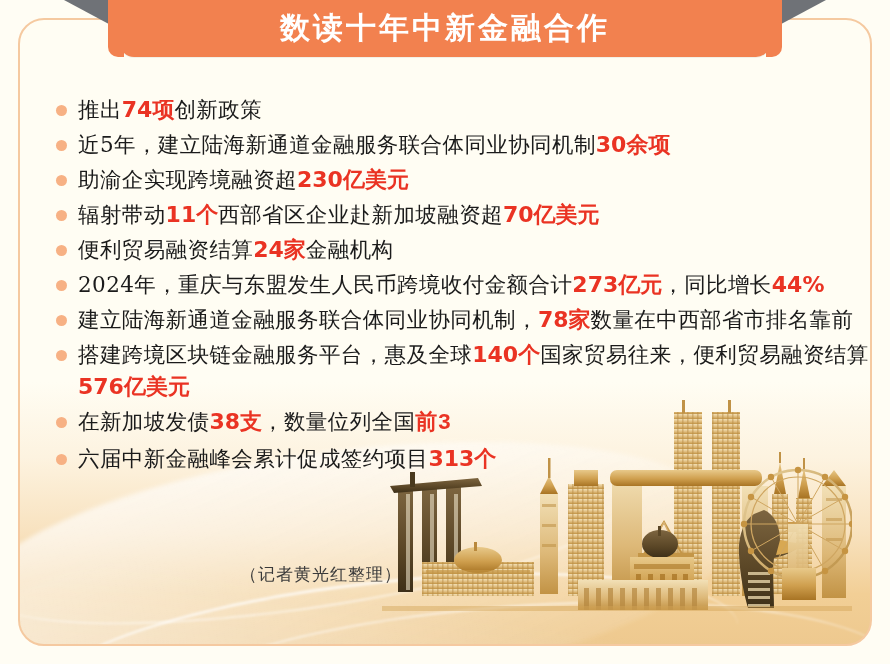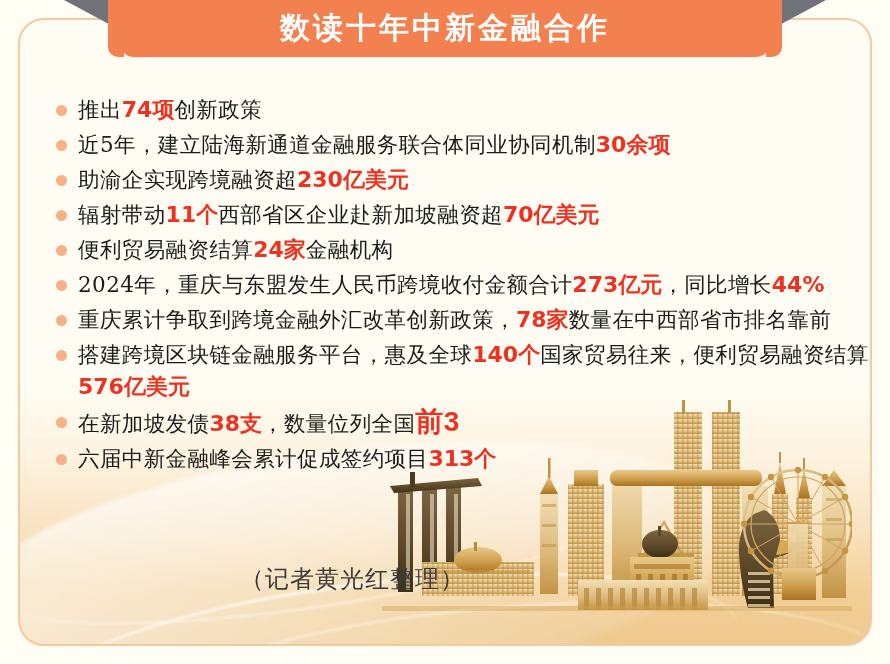--- a/index.html
+++ b/index.html
@@ -85,26 +85,26 @@
     position:absolute;left:2px;top:11px;width:11px;height:11px;
     border-radius:50%;background:#f7b184;
   }
   .hl{
     color:#ea3323;font-weight:700;
     font-family:"DejaVu Sans","Liberation Sans",sans-serif;
     font-size:22px;letter-spacing:0;
   }
   .hl-serif{
     color:#ea3323;font-weight:700;
-    font-family:Liberation Sans, sans-serif;
-    font-size:28px;
+    font-family:Liberation Mono, monospace;
+    font-size:22px;
   }
   .credit{
     position:absolute;left:220px;top:543px;z-index:5;
-    font-size:24px;color:#3a3a3a;letter-spacing:1px;
+    font-size:17px;color:#3a3a3a;letter-spacing:1px;
     font-family:"DejaVu Sans","Liberation Sans",sans-serif;
   }
 
   
   .skyline{position:absolute;right:18px;bottom:20px;width:470px;height:230px;z-index:4;}
 </style>
 </head>
 <body>
 
 <div id="poster">
@@ -292,21 +292,21 @@
       <rect x="0" y="212" width="470" height="5" fill="#d3a457" opacity=".45"></rect>
     </svg>
 
     <div class="list">
         <div class="item"><span class="bullet"></span><span class="">推出</span><span class="hl">74项</span><span class="">创新政策</span></div>
         <div class="item"><span class="bullet"></span><span class="">近5年，建立陆海新通道金融服务联合体同业协同机制</span><span class="hl">30余项</span></div>
         <div class="item"><span class="bullet"></span><span class="">助渝企实现跨境融资超</span><span class="hl">230亿美元</span></div>
         <div class="item"><span class="bullet"></span><span class="">辐射带动</span><span class="hl">11个</span><span class="">西部省区企业赴新加坡融资超</span><span class="hl">70亿美元</span></div>
         <div class="item"><span class="bullet"></span><span class="">便利贸易融资结算</span><span class="hl">24家</span><span class="">金融机构</span></div>
         <div class="item"><span class="bullet"></span><span class="">2024年，重庆与东盟发生人民币跨境收付金额合计</span><span class="hl">273亿元</span><span class="">，同比增长</span><span class="hl">44%</span></div>
-        <div class="item"><span class="bullet"></span><span class="">重庆累计争取到跨境金融外汇改革创新政策，</span><span class="hl">78家</span><span class="">数量在中西部省市排名靠前</span></div>
+        <div class="item"><span class="bullet"></span><span class="">建立陆海新通道金融服务联合体同业协同机制，</span><span class="hl">78家</span><span class="">数量在中西部省市排名靠前</span></div>
         <div class="item"><span class="bullet"></span><span class="">搭建跨境区块链金融服务平台，惠及全球</span><span class="hl">140个</span><span class="">国家贸易往来，便利贸易融资结算</span><span class="hl">576亿美元</span></div>
         <div class="item"><span class="bullet"></span><span class="">在新加坡发债</span><span class="hl">38支</span><span class="">，数量位列全国</span><span class="hl-serif">前3</span></div>
         <div class="item"><span class="bullet"></span><span class="">六届中新金融峰会累计促成签约项目</span><span class="hl">313个</span></div>
       </div>
 
     <div class="credit">（记者黄光红整理）</div>
   </div>
 
   <div class="ribbon-wrap">
     <div class="ribbon-tail tail-l"></div>

